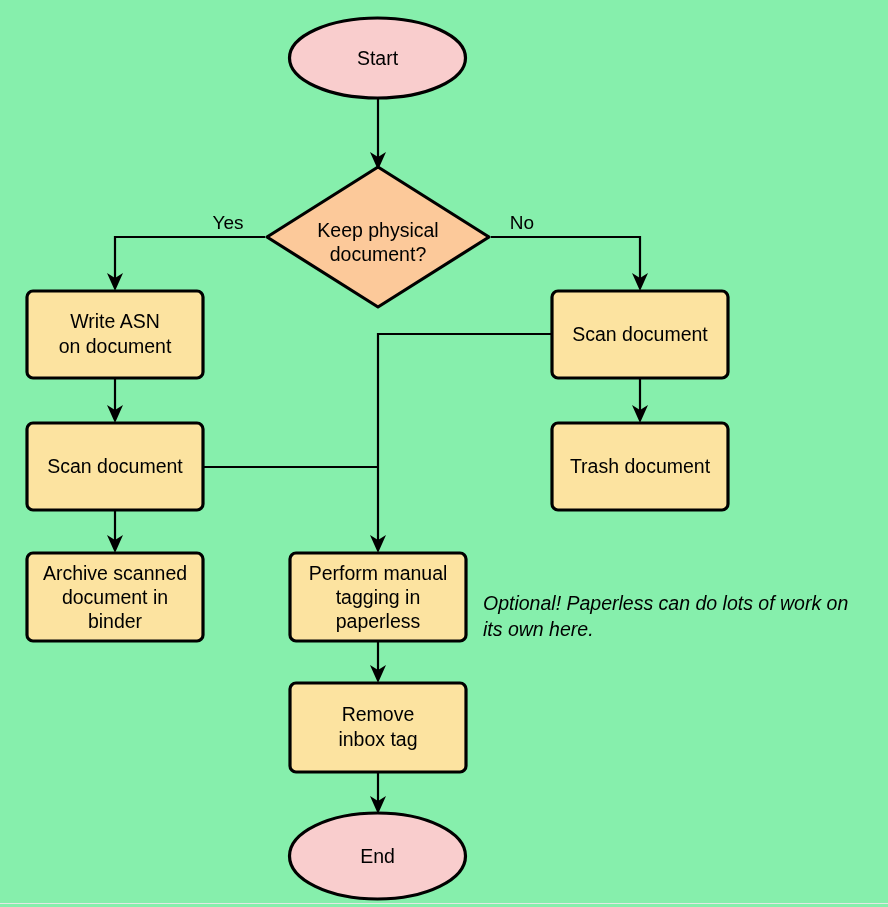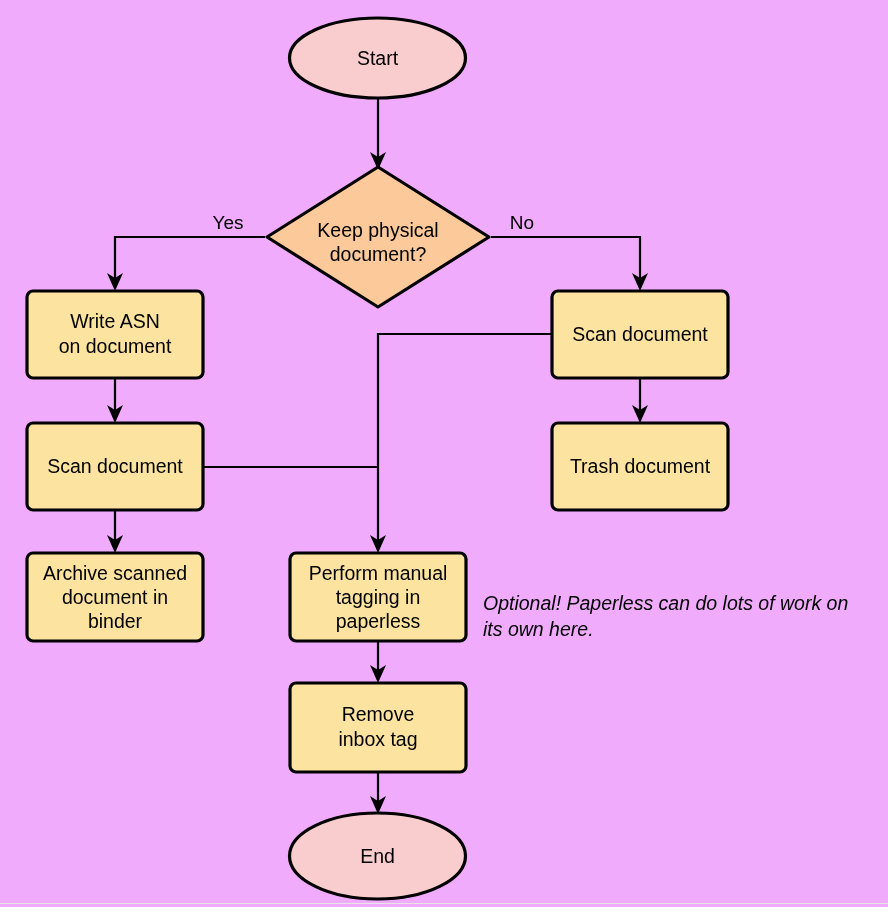--- a/index.html
+++ b/index.html
@@ -7,21 +7,21 @@
     padding: 0;
     background: #ffffff;
   }
   body {
     font-family: "Liberation Sans", sans-serif;
   }
   #canvas {
     position: relative;
     width: 888px;
     height: 907px;
-    background: #f0abfc;
+    background: #86efac;
     overflow: hidden;
   }
   svg#flow {
     position: absolute;
     left: 0;
     top: 0;
     width: 888px;
     height: 907px;
   }
   .node-text {

